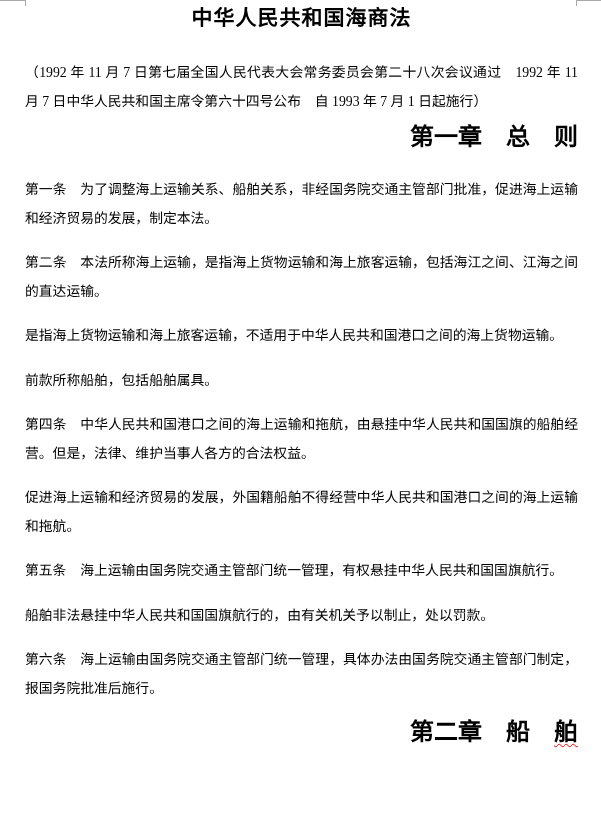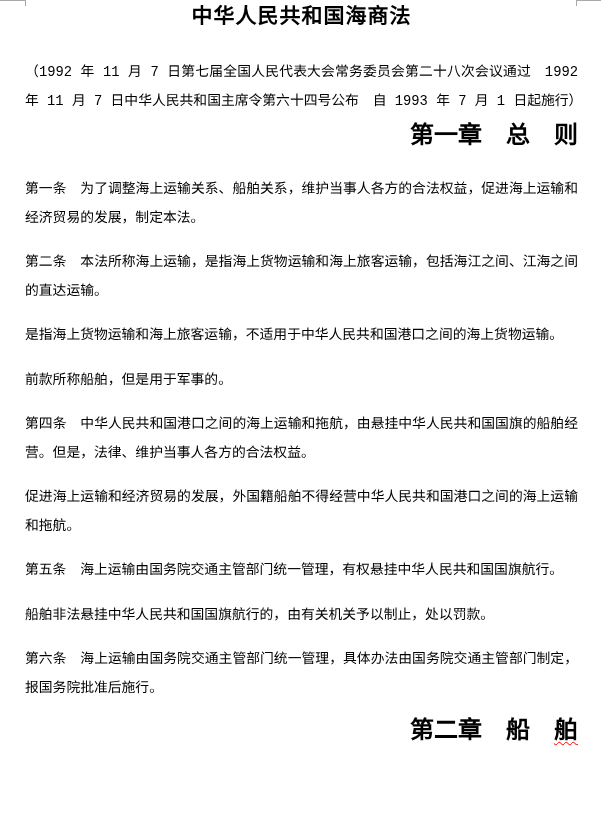--- a/index.html
+++ b/index.html
@@ -10,21 +10,21 @@
   }
   * { box-sizing: border-box; }
   html, body { margin: 0; padding: 0; background: var(--page-bg); }
   .page {
     position: relative;
     width: 601px;
     height: 821px;
     overflow: hidden;
     background: var(--page-bg);
     color: var(--text);
-    font-family: Liberation Mono, monospace;
+    font-family: Liberation Serif, serif;
   }
   
   .mark { position: absolute; top: 0; height: 6px; }
   .mark.tl { left: 0; width: 26px; border-top: 1.5px solid var(--mark); border-right: 1.5px solid var(--mark); }
   .mark.tr { right: 0; width: 25px; border-top: 1.5px solid var(--mark); border-left: 1.5px solid var(--mark); }
 
   .doc {
     padding: 4px 23px 0 25px;
     font-size: 13.8px;
     line-height: 28.5px;
@@ -61,24 +61,24 @@
 </head>
 <body>
 
 <div class="page">
   <div class="mark tl"></div>
   <div class="mark tr"></div>
   <div class="doc" id="doc">
       <h1>中华人民共和国海商法</h1>
       <p class="preamble">（1992 年 11 月 7 日第七届全国人民代表大会常务委员会第二十八次会议通过　1992 年 11 月 7 日中华人民共和国主席令第六十四号公布　自 1993 年 7 月 1 日起施行）</p>
       <h2>第一章　总　则</h2>
-      <p>第一条　为了调整海上运输关系、船舶关系，维护当事人各方的合法权益，促进海上运输和经济贸易的发展，制定本法。</p>
+      <p>第一条　为了调整海上运输关系、船舶关系，非经国务院交通主管部门批准，促进海上运输和经济贸易的发展，制定本法。</p>
       <p>第二条　本法所称海上运输，是指海上货物运输和海上旅客运输，包括海江之间、江海之间的直达运输。</p>
       <p>是指海上货物运输和海上旅客运输，不适用于中华人民共和国港口之间的海上货物运输。</p>
-      <p>前款所称船舶，但是用于军事的。</p>
+      <p>前款所称船舶，包括船舶属具。</p>
       <p>第四条　中华人民共和国港口之间的海上运输和拖航，由悬挂中华人民共和国国旗的船舶经营。但是，法律、维护当事人各方的合法权益。</p>
       <p>促进海上运输和经济贸易的发展，外国籍船舶不得经营中华人民共和国港口之间的海上运输和拖航。</p>
       <p>第五条　海上运输由国务院交通主管部门统一管理，有权悬挂中华人民共和国国旗航行。</p>
       <p>船舶非法悬挂中华人民共和国国旗航行的，由有关机关予以制止，处以罚款。</p>
       <p>第六条　海上运输由国务院交通主管部门统一管理，具体办法由国务院交通主管部门制定，报国务院批准后施行。</p>
       <h2><span>第二章　船　</span><span class="spell-error">舶</span></h2>
     </div>
 </div>
 
 </body></html>

